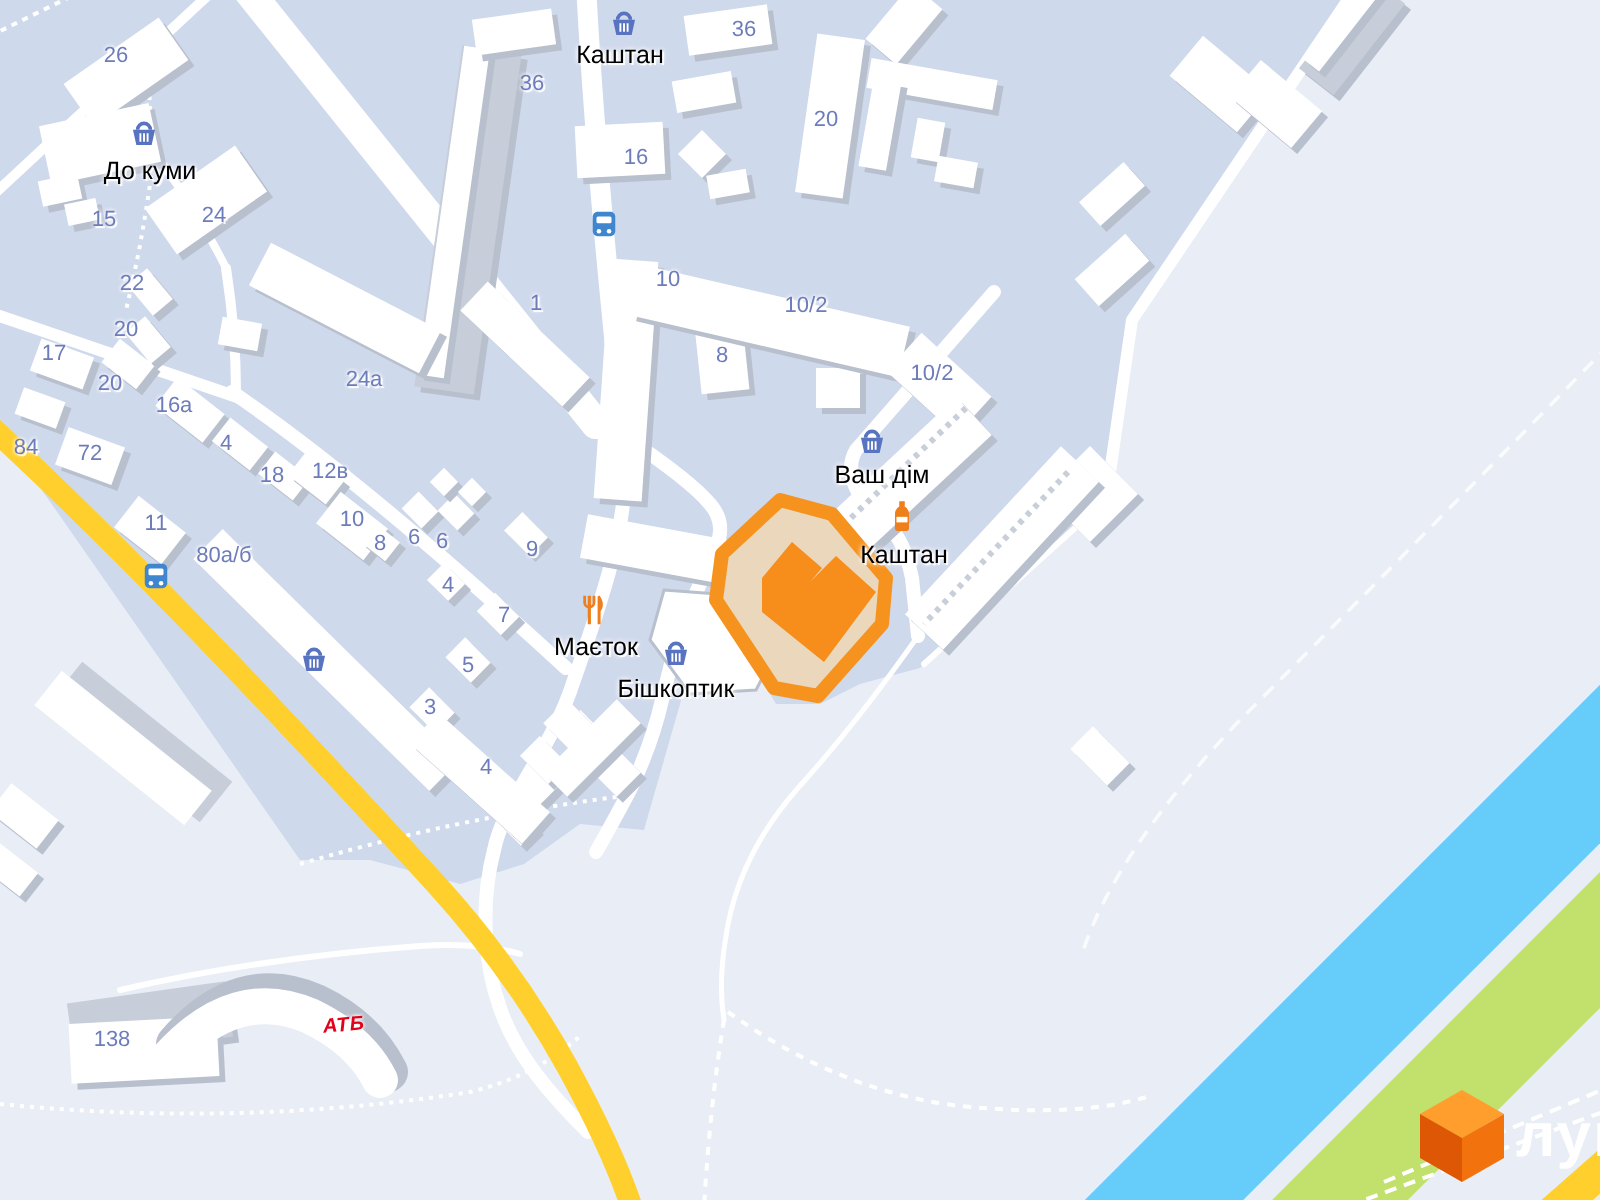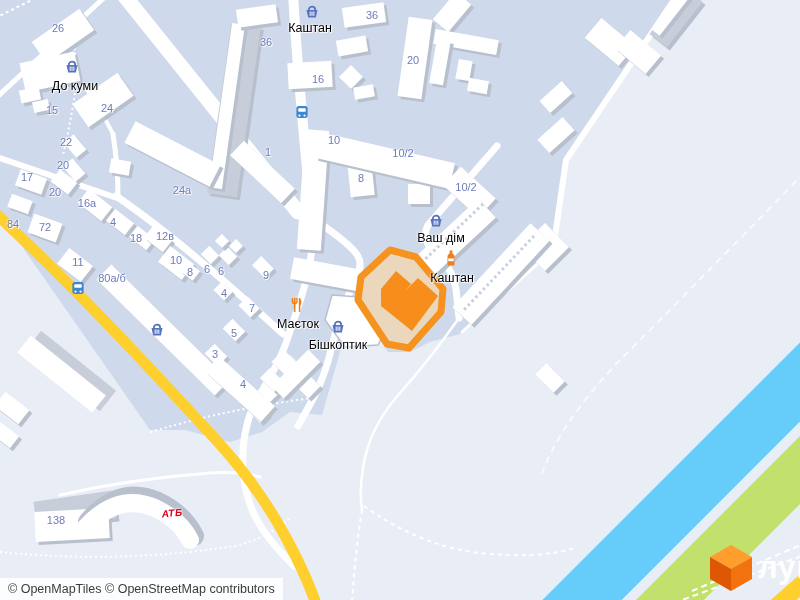--- a/index.html
+++ b/index.html
@@ -343,23 +343,20 @@
         </svg></div>
       <div class="bus" style="left: 302px; top: 112px;"><svg width="15" height="15">
           <use href="#sym-bus"></use>
         </svg></div>
       <div class="bus" style="left: 78px; top: 288px;"><svg width="15" height="15">
           <use href="#sym-bus"></use>
         </svg></div>
       <div class="atb" style="left: 172px; top: 513px;">АТБ</div>
     </div>
 
-<div id="attribution">
-  <span>© OpenMapTiles © OpenStreetMap contributors</span>
-</div>
 
 <div id="brand">
   <svg width="46" height="50" viewBox="0 0 46 50">
     <polygon points="23,2 44,14 23,26 2,14" fill="#ff9e2c"></polygon>
     <polygon points="44,14 44,36 23,48 23,26" fill="#f2730e"></polygon>
     <polygon points="2,14 23,26 23,48 2,36" fill="#dd5704"></polygon>
   </svg>
   <span class="brand-text">лун</span>
 </div>
 </div>

